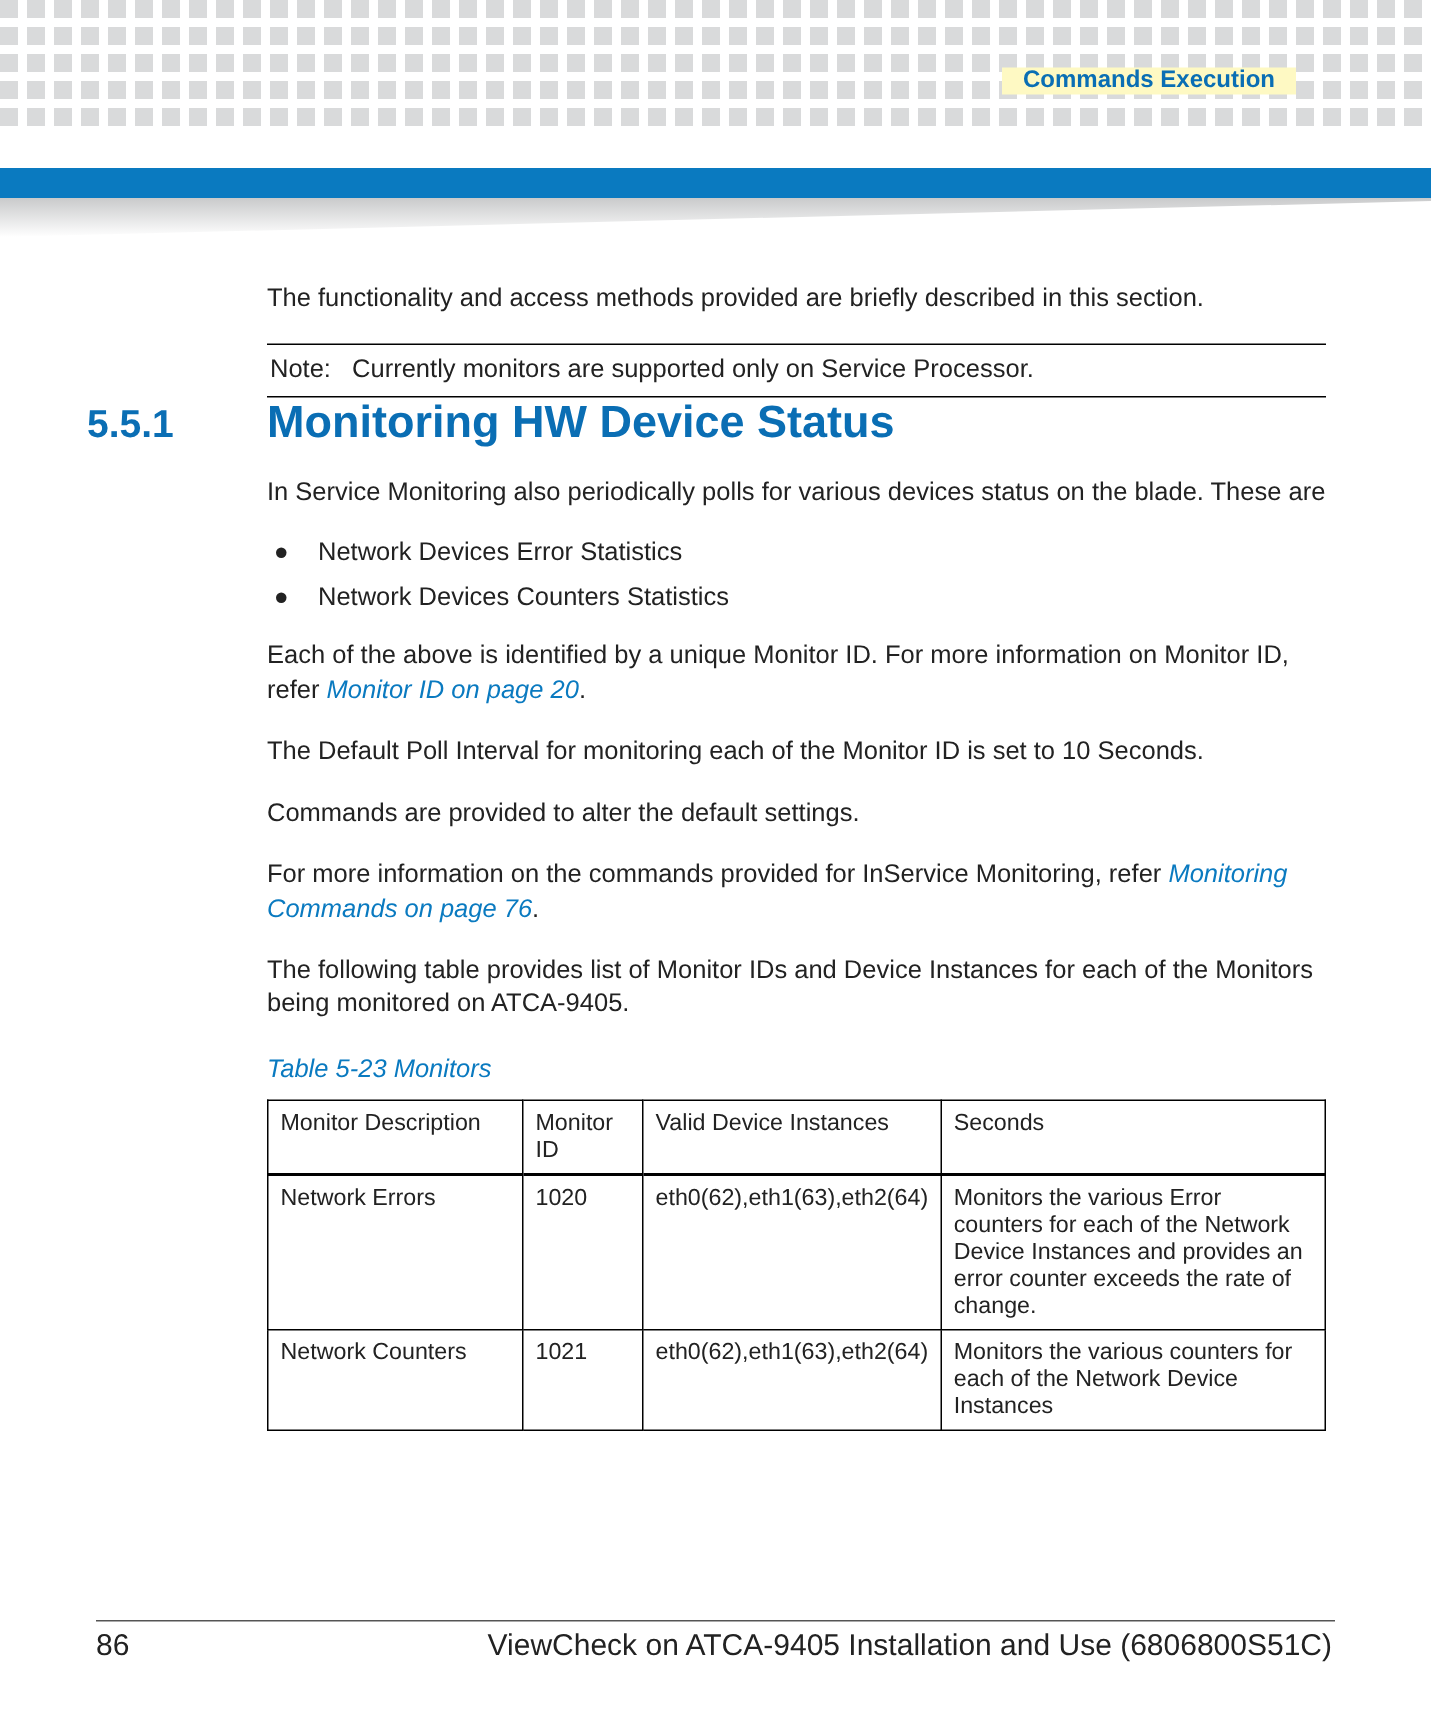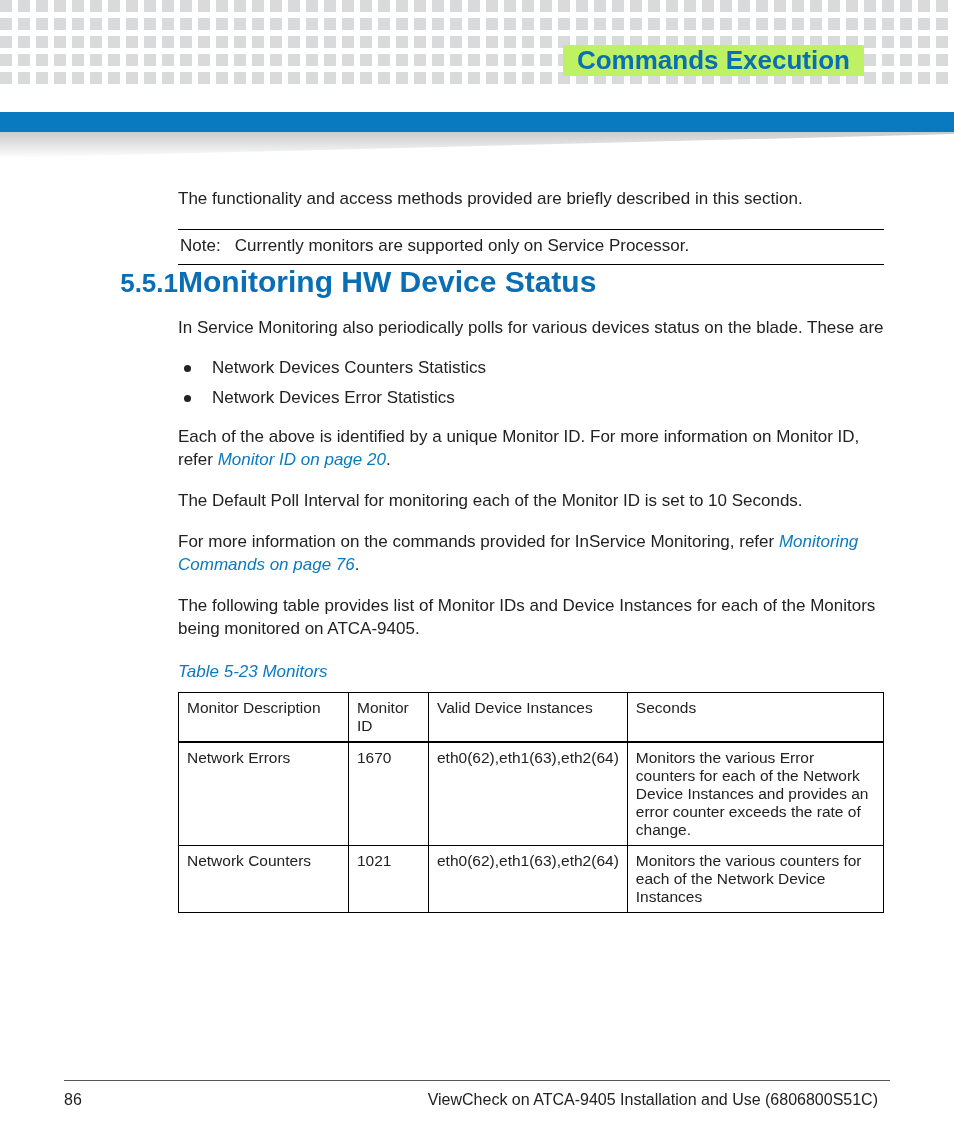--- a/index.html
+++ b/index.html
@@ -21,23 +21,23 @@
     .dot {
       display: inline-block;
       width: 12px; height: 12px;
       background: #d9dadb;
       margin-right: 6px;
     }
     .header-title {
       position: absolute;
       right: 90px;
       top: 45px;
-      background: #bef264;
+      background: #fef9c3;
       padding: 0 14px;
-      font-size: 26px;
+      font-size: 16px;
       font-weight: 700;
       color: #0a6eb4;
       z-index: 2;
     }
     .blue-bar {
       position: absolute;
       left: 0; right: 0;
       top: 112px;
       height: 20px;
       background: #0a7ac0;
@@ -58,21 +58,21 @@
     }
     .p { font-size: 17px; line-height: 1.35; margin-bottom: 18px; }
     .note-box {
       border-top: 1.6px solid #000;
       border-bottom: 1.6px solid #000;
       padding: 6px 2px 8px;
       margin-top: 10px;
     }
     .note-line { font-size: 17px; }
     .note-label { display: inline-block; min-width: 50px; }
-    .section-head { display: flex; align-items: baseline; margin-bottom: 18px; margin-left: -120px; text-align: right; }
+    .section-head { display: flex; align-items: baseline; margin-bottom: 18px; margin-left: -120px; }
     .section-num {
       color: #0a6eb4;
       font-size: 26px;
       font-weight: 700;
       width: 120px;
       flex: 0 0 120px;
     }
     .section-title {
       color: #0a6eb4;
       font-size: 30px;
@@ -108,25 +108,25 @@
     .col-id { width: 80px; }
     .col-inst { width: 190px; }
     .footer-rule {
       position: absolute;
       left: 64px; right: 64px;
       bottom: 64px;
       border-top: 1px solid #555;
     }
     .footer {
       position: absolute;
-      left: 64px; right: 76px;
+      left: 64px; right: 66px;
       bottom: 36px;
       display: flex;
       justify-content: space-between;
-      font-size: 16px;
+      font-size: 20px;
     }
   </style>
 </head>
 <body>
 
 <div class="dot-pattern">
   <div class="dot-row"><span class="dot"></span><span class="dot"></span><span class="dot"></span><span class="dot"></span><span class="dot"></span><span class="dot"></span><span class="dot"></span><span class="dot"></span><span class="dot"></span><span class="dot"></span><span class="dot"></span><span class="dot"></span><span class="dot"></span><span class="dot"></span><span class="dot"></span><span class="dot"></span><span class="dot"></span><span class="dot"></span><span class="dot"></span><span class="dot"></span><span class="dot"></span><span class="dot"></span><span class="dot"></span><span class="dot"></span><span class="dot"></span><span class="dot"></span><span class="dot"></span><span class="dot"></span><span class="dot"></span><span class="dot"></span><span class="dot"></span><span class="dot"></span><span class="dot"></span><span class="dot"></span><span class="dot"></span><span class="dot"></span><span class="dot"></span><span class="dot"></span><span class="dot"></span><span class="dot"></span><span class="dot"></span><span class="dot"></span><span class="dot"></span><span class="dot"></span><span class="dot"></span><span class="dot"></span><span class="dot"></span><span class="dot"></span><span class="dot"></span><span class="dot"></span><span class="dot"></span><span class="dot"></span><span class="dot"></span></div>
   <div class="dot-row"><span class="dot"></span><span class="dot"></span><span class="dot"></span><span class="dot"></span><span class="dot"></span><span class="dot"></span><span class="dot"></span><span class="dot"></span><span class="dot"></span><span class="dot"></span><span class="dot"></span><span class="dot"></span><span class="dot"></span><span class="dot"></span><span class="dot"></span><span class="dot"></span><span class="dot"></span><span class="dot"></span><span class="dot"></span><span class="dot"></span><span class="dot"></span><span class="dot"></span><span class="dot"></span><span class="dot"></span><span class="dot"></span><span class="dot"></span><span class="dot"></span><span class="dot"></span><span class="dot"></span><span class="dot"></span><span class="dot"></span><span class="dot"></span><span class="dot"></span><span class="dot"></span><span class="dot"></span><span class="dot"></span><span class="dot"></span><span class="dot"></span><span class="dot"></span><span class="dot"></span><span class="dot"></span><span class="dot"></span><span class="dot"></span><span class="dot"></span><span class="dot"></span><span class="dot"></span><span class="dot"></span><span class="dot"></span><span class="dot"></span><span class="dot"></span><span class="dot"></span><span class="dot"></span><span class="dot"></span></div>
   <div class="dot-row"><span class="dot"></span><span class="dot"></span><span class="dot"></span><span class="dot"></span><span class="dot"></span><span class="dot"></span><span class="dot"></span><span class="dot"></span><span class="dot"></span><span class="dot"></span><span class="dot"></span><span class="dot"></span><span class="dot"></span><span class="dot"></span><span class="dot"></span><span class="dot"></span><span class="dot"></span><span class="dot"></span><span class="dot"></span><span class="dot"></span><span class="dot"></span><span class="dot"></span><span class="dot"></span><span class="dot"></span><span class="dot"></span><span class="dot"></span><span class="dot"></span><span class="dot"></span><span class="dot"></span><span class="dot"></span><span class="dot"></span><span class="dot"></span><span class="dot"></span><span class="dot"></span><span class="dot"></span><span class="dot"></span><span class="dot"></span><span class="dot"></span><span class="dot"></span><span class="dot"></span><span class="dot"></span><span class="dot"></span><span class="dot"></span><span class="dot"></span><span class="dot"></span><span class="dot"></span><span class="dot"></span><span class="dot"></span><span class="dot"></span><span class="dot"></span><span class="dot"></span><span class="dot"></span><span class="dot"></span></div>
   <div class="dot-row"><span class="dot"></span><span class="dot"></span><span class="dot"></span><span class="dot"></span><span class="dot"></span><span class="dot"></span><span class="dot"></span><span class="dot"></span><span class="dot"></span><span class="dot"></span><span class="dot"></span><span class="dot"></span><span class="dot"></span><span class="dot"></span><span class="dot"></span><span class="dot"></span><span class="dot"></span><span class="dot"></span><span class="dot"></span><span class="dot"></span><span class="dot"></span><span class="dot"></span><span class="dot"></span><span class="dot"></span><span class="dot"></span><span class="dot"></span><span class="dot"></span><span class="dot"></span><span class="dot"></span><span class="dot"></span><span class="dot"></span><span class="dot"></span><span class="dot"></span><span class="dot"></span><span class="dot"></span><span class="dot"></span><span class="dot"></span><span class="dot"></span><span class="dot"></span><span class="dot"></span><span class="dot"></span><span class="dot"></span><span class="dot"></span><span class="dot"></span><span class="dot"></span><span class="dot"></span><span class="dot"></span><span class="dot"></span><span class="dot"></span><span class="dot"></span><span class="dot"></span><span class="dot"></span><span class="dot"></span></div>
@@ -148,29 +148,30 @@
   </div>
 
   <div class="section-head">
     <span class="section-num">5.5.1</span>
     <span class="section-title">Monitoring HW Device Status</span>
   </div>
 
   <p class="p"> In Service Monitoring also periodically polls for various devices status on the blade. These are</p>
 
   <ul class="bullets">
+    <li>Network Devices Error Statistics</li>
     <li>Network Devices Counters Statistics</li>
-    <li>Network Devices Error Statistics</li>
   </ul>
 
   <p class="p">
     <span>Each of the above is identified by a unique Monitor ID. For more information on Monitor ID, refer </span><span class="xref"><span>Monitor ID</span><span> on page 20</span></span><span>.</span>
   </p>
 
   <p class="p">The Default Poll Interval for monitoring each of the Monitor ID is set to 10 Seconds.</p>
+  <p class="p"> Commands are provided to alter the default settings.</p>
 
   <p class="p">
     <span>For more information on the commands provided for InService Monitoring, refer </span><span class="xref"><span>Monitoring Commands</span><span> on page 76</span></span><span>.</span>
   </p>
 
   <p class="p">The following table provides list of Monitor IDs and Device Instances for each of the Monitors being monitored on ATCA-9405.</p>
 
   <div class="tcaption">Table 5-23 Monitors</div>
 
   <table class="monitors">
@@ -178,21 +179,21 @@
       <tr>
         <th class="col-desc">Monitor Description</th>
         <th class="col-id">Monitor ID</th>
         <th class="col-inst">Valid Device Instances</th>
         <th>Seconds</th>
       </tr>
     </thead>
     <tbody>
       <tr>
         <td>Network Errors</td>
-        <td>1670</td>
+        <td>1020</td>
         <td>eth0(62),eth1(63),eth2(64)</td>
         <td>Monitors the various Error counters for each of the Network Device Instances and provides an error counter exceeds the rate of change.</td>
       </tr>
       <tr>
         <td>Network Counters</td>
         <td>1021</td>
         <td>eth0(62),eth1(63),eth2(64)</td>
         <td>Monitors the various counters for each of the Network Device Instances</td>
       </tr>
     </tbody>

